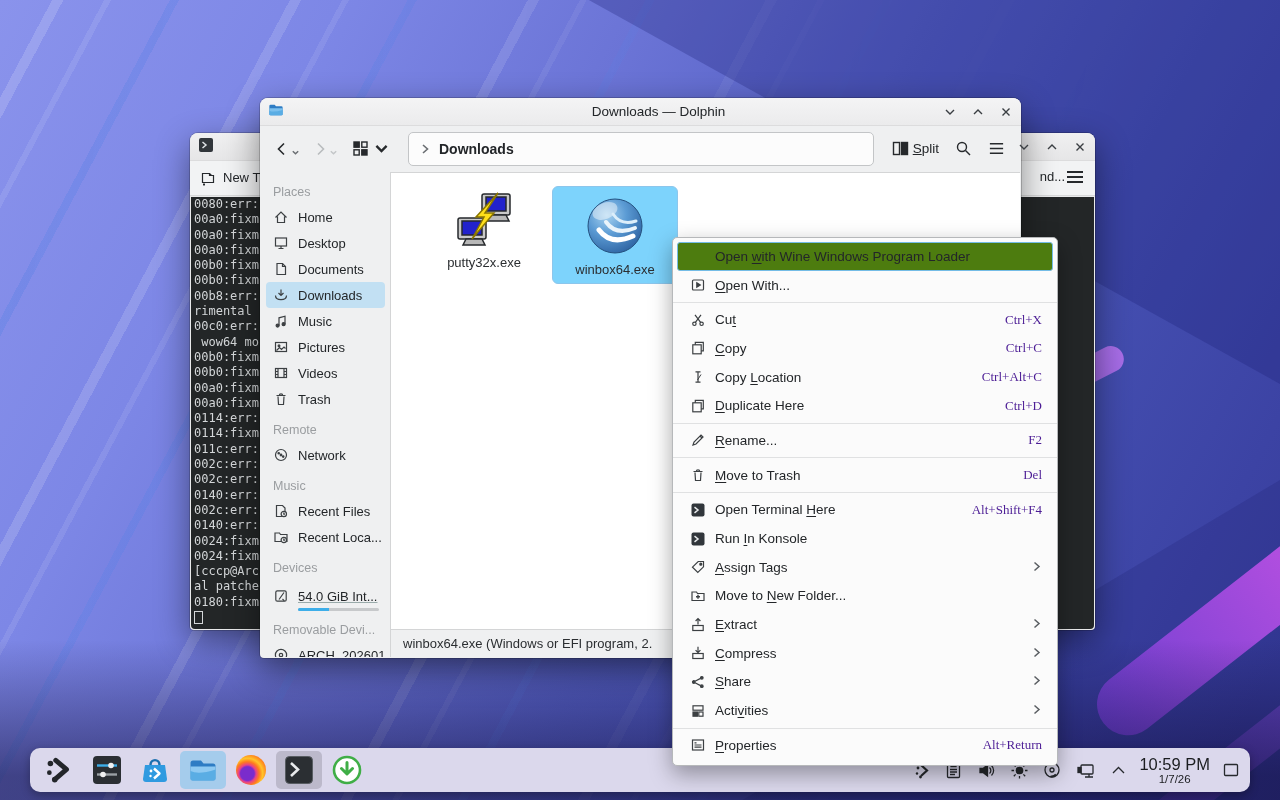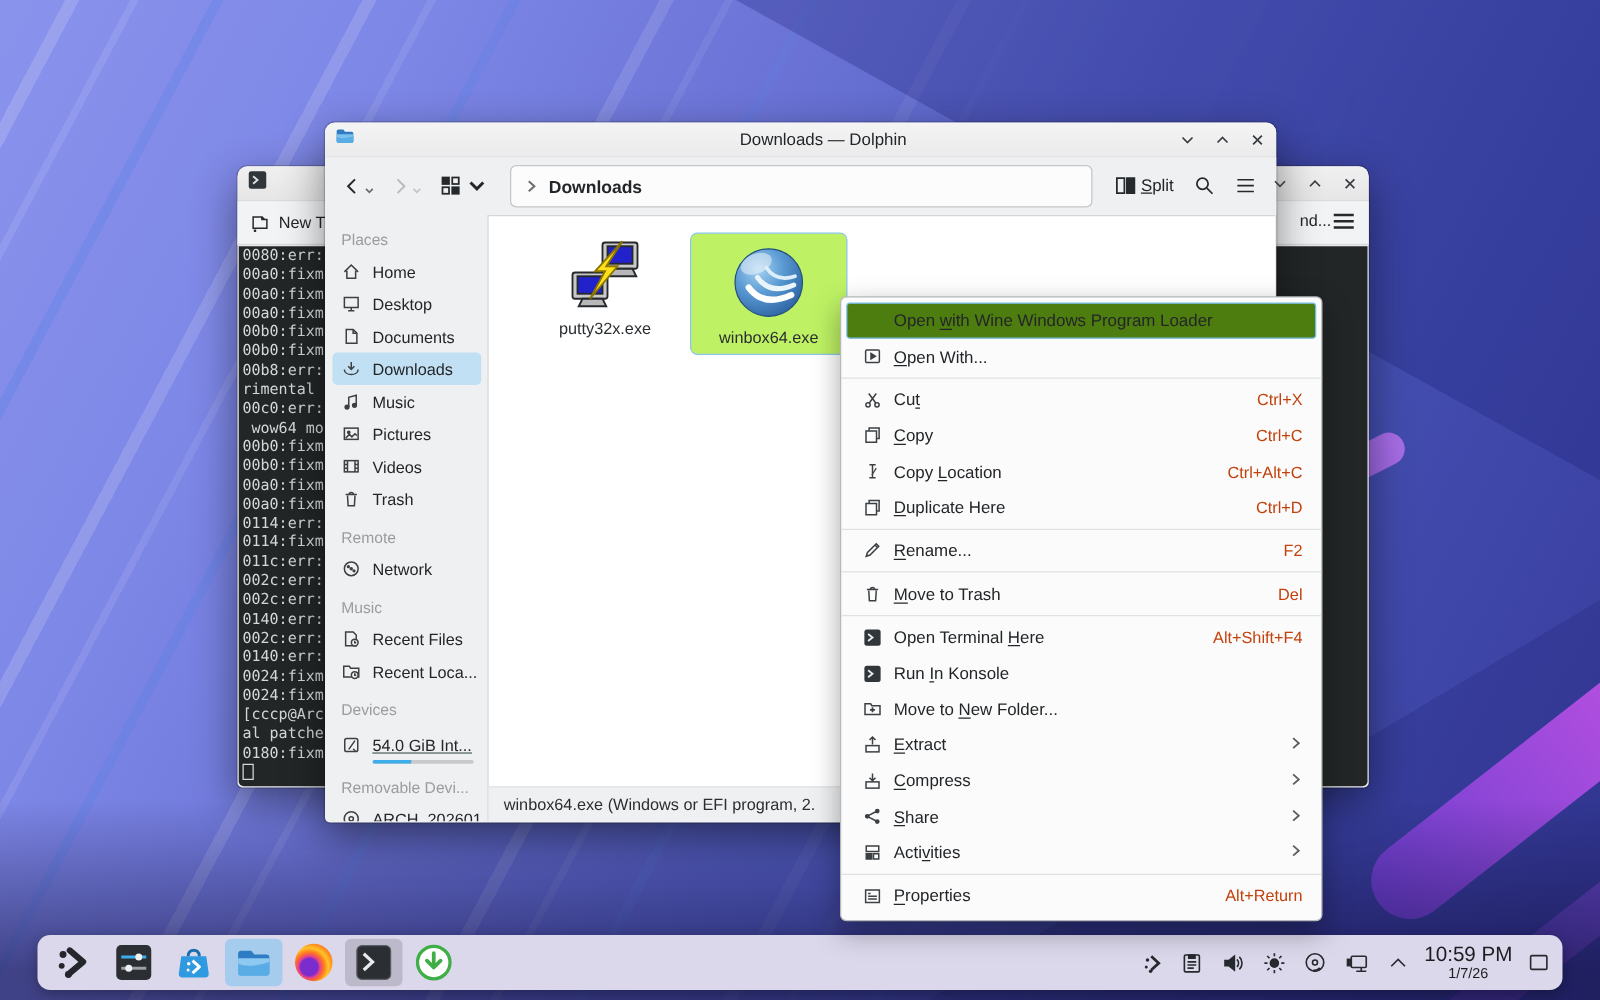--- a/index.html
+++ b/index.html
@@ -53,39 +53,39 @@
   #breadcrumb { font-size:14px; font-weight:bold; color:#232629; }
   #dolphin-body { position:absolute; left:1px; right:1px; top:74px; bottom:1px; display:flex; background:#eff0f1; }
   #sidebar { width:130px; border-right:1px solid #d4d5d6; position:relative; overflow:hidden; padding-top:2px; }
   .sb-header { margin:11px 10px 5px 12px; font-size:12.5px; color:#9a9da0; white-space:nowrap; overflow:hidden; }
   .sb-item { height:26px; margin:0 5px; padding:0 7px; border-radius:4px; display:flex; align-items:center; gap:9px; font-size:13px; color:#232629; cursor:pointer; white-space:nowrap; position:relative; }
   .sb-item.selected { background:#c2e0f3; }
   .sb-icon { width:16px; height:16px; flex:0 0 16px; }
   .sb-icon svg { width:16px; height:16px; }
   .sb-item .usage { position:absolute; left:32px; right:6px; bottom:1px; height:3px; background:#c7c9cb; border-radius:2px; overflow:hidden; }
   .sb-item .usage i { display:block; height:100%; background:#3daee9; }
-  .sb-item.device { height:32px;text-decoration:underline; }
+  .sb-item.device { height:32px; }
   .sb-item.device .sb-label { text-decoration:underline; text-decoration-color:#9aa; }
   #sb-scroll { position:absolute; right:2px; top:2px; width:5px; height:20px; border-radius:3px; background:#aeb0b2; }
   #fileview { flex:1; background:#fff; position:relative; border-top:1px solid #d4d5d6; }
   .file-tile { position:absolute; width:126px; display:flex; flex-direction:column; align-items:center; gap:4px; padding-top:7px; border-radius:6px; border:1px solid transparent; cursor:pointer; }
-  .file-tile.selected { background:#bef264; border-color:#8cc6ec; }
+  .file-tile.selected { background:#7dd3fc; border-color:#8cc6ec; }
   .file-tile .ficon { width:64px; height:64px; }
   .file-tile .fname { font-size:13px; color:#2b2e31; padding-bottom:6px; }
   #statusbar { position:absolute; left:131px; right:1px; bottom:1px; height:28px; background:#eff0f1; border-top:1px solid #d4d5d6; display:flex; align-items:center; padding:0 12px; font-size:13px; color:#2b2e31; white-space:nowrap; overflow:hidden; border-radius:0 0 4px 0; }
 
   
   #context-menu { position:absolute; left:672px; top:237px; width:386px; background:#fbfbfb; border:1px solid #b6b8ba; border-radius:5px; box-shadow:0 8px 22px rgba(0,0,0,.35); padding:4px 0 5px; z-index:50; }
   .menu-item { height:28.7px; margin:0 4px; padding:0 10px 0 12px; display:flex; align-items:center; gap:9px; font-size:13.5px; color:#232629; border-radius:3px; border:1px solid transparent; cursor:pointer; }
   .menu-item.highlighted { background:#4d7c0f; border-color:#74bce6; }
   .mi-icon { width:16px; height:16px; flex:0 0 16px; }
   .mi-icon svg { width:16px; height:16px; }
   .mi-label u { text-underline-offset:2px; }
   .mi-spacer { flex:1; }
-  .mi-shortcut { font-size:13px; color:#c2410c; }
+  .mi-shortcut { font-size:13px; color:#4c1d95;font-family:Liberation Serif, serif; }
   .mi-sub svg { width:11px; height:11px; stroke:#5a5e62; stroke-width:1.5; fill:none; }
   .menu-sep { height:1px; background:#e0e1e2; margin:2.5px 0; }
 
   
   #taskbar { position:absolute; left:30px; right:30px; top:748px; height:44px; background:#dbd8ec; border-radius:10px; display:flex; align-items:center; padding:0 6px; z-index:40; box-shadow:0 3px 10px rgba(0,0,0,.3); }
   .task-cell { width:46px; height:38px; border-radius:5px; display:flex; align-items:center; justify-content:center; cursor:pointer; }
   .task-cell.active { background:#a5ccec; }
   .task-cell.open { background:#bcb9cb; }
   .task-cell svg { width:30px; height:30px; }
   #tray { margin-left:auto; display:flex; align-items:center; gap:7px; }
@@ -510,20 +510,31 @@
     <div class="menu-item">
       <span class="mi-icon"><svg viewBox="0 0 16 16">
           <rect x="1.5" y="1.5" width="13" height="13" rx="2" fill="#31363b"></rect>
           <path d="M4.5 5.2 L8 8 L4.5 10.8" stroke="#e8eaec" stroke-width="1.5" fill="none"></path>
         </svg></span>
       <span class="mi-label">Run <u>I</u>n Konsole</span>
       <span class="mi-spacer"></span>
     </div>
     <div class="menu-item">
       <span class="mi-icon"><svg viewBox="0 0 16 16" fill="none" stroke="#3c4043" stroke-width="1.2">
+          <path d="M2.5 8.2 L8.2 2.5 H13.5 V7.8 L7.8 13.5 z"></path>
+          <circle cx="10.8" cy="5.2" r="1" fill="#3c4043"></circle>
+        </svg></span>
+      <span class="mi-label"><u>A</u>ssign Tags</span>
+      <span class="mi-spacer"></span>
+      <span class="mi-sub"><svg viewBox="0 0 11 11">
+          <path d="M3.5 1.5 L8 5.5 L3.5 9.5"></path>
+        </svg></span>
+    </div>
+    <div class="menu-item">
+      <span class="mi-icon"><svg viewBox="0 0 16 16" fill="none" stroke="#3c4043" stroke-width="1.2">
           <path d="M2 4 h4.5 l1 1.5 H14 V12.5 H2 z"></path>
           <path d="M6 8.8 h4 M8 6.8 v4" stroke-width="1.4"></path>
         </svg></span>
       <span class="mi-label">Move to <u>N</u>ew Folder...</span>
       <span class="mi-spacer"></span>
     </div>
     <div class="menu-item">
       <span class="mi-icon"><svg viewBox="0 0 16 16" fill="none" stroke="#3c4043" stroke-width="1.2">
           <rect x="2.8" y="8.5" width="10.4" height="5"></rect>
           <path d="M8 7.5 V1.8 M5.6 4 L8 1.6 L10.4 4"></path>

